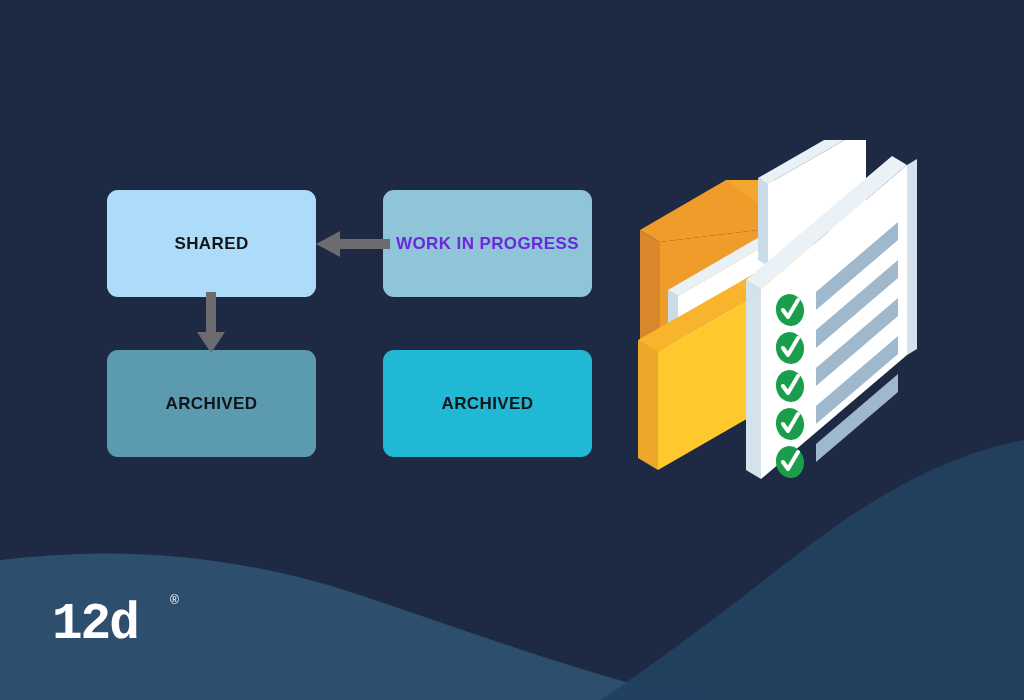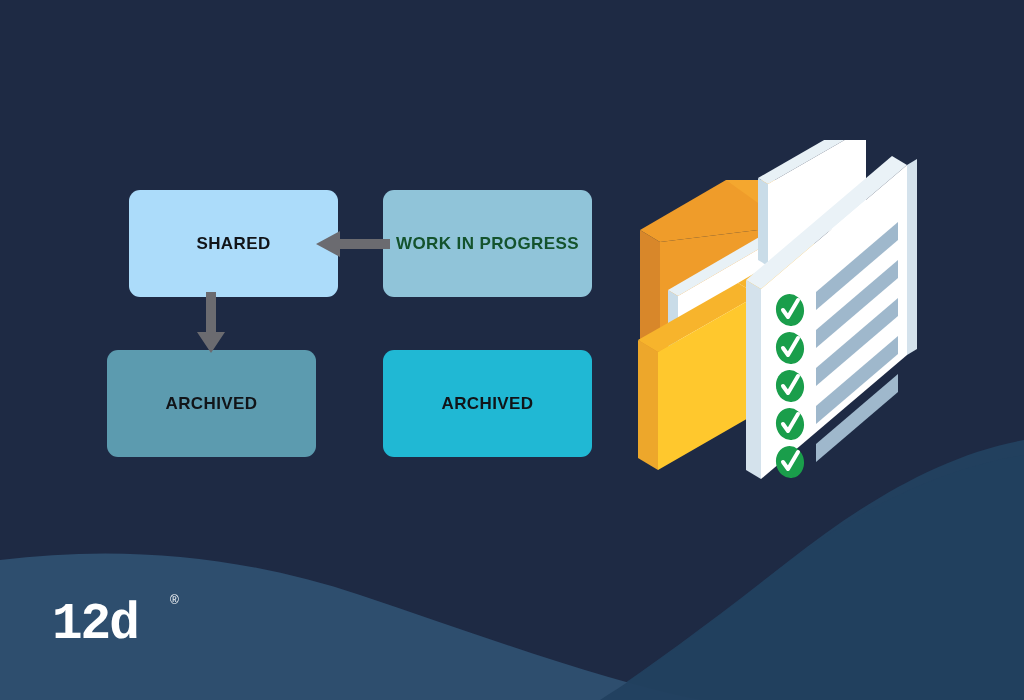--- a/index.html
+++ b/index.html
@@ -97,25 +97,25 @@
 <body>
 
 <div id="stage" style="background: rgb(30, 42, 68);">
 
   <svg class="wave-layer" viewBox="0 0 1024 700" preserveAspectRatio="none">
     <path d="M1024,440 C940,455 860,505 790,560 C720,615 660,660 600,700 L1024,700 Z" fill="#22405E"></path>
     <path d="M0,560 C120,545 240,555 360,595 C480,635 600,680 700,700 L0,700 Z" fill="#2E4E6E"></path>
     <path d="M1024,455 C930,470 840,520 765,580 C700,632 645,672 600,700 L1024,700 Z" fill="#22405E" opacity="0.92"></path>
   </svg>
 
-  <div class="flow-box" id="box-shared" style="left: 107px; top: 190px; width: 209px; height: 107px; background: rgb(172, 220, 250); color: rgb(17, 20, 24); margin-left: 22px;">
+  <div class="flow-box" id="box-shared" style="left: 107px; top: 190px; width: 209px; height: 107px; background: rgb(172, 220, 250); color: rgb(17, 20, 24);">
     <span>SHARED</span>
   </div>
 
-  <div class="flow-box" id="box-wip" style="left: 383px; top: 190px; width: 209px; height: 107px; background: rgb(144, 196, 217); color: #14532d; padding-left: 10px;">
+  <div class="flow-box" id="box-wip" style="left: 383px; top: 190px; width: 209px; height: 107px; background: rgb(144, 196, 217); color: #6d28d9; padding-left: 10px;">
     <span>WORK IN PROGRESS</span>
   </div>
 
   <div class="flow-box" id="box-published" style="left: 107px; top: 350px; width: 209px; height: 107px; background: rgb(92, 155, 175); color: rgb(17, 20, 24);">
     <span>ARCHIVED</span>
   </div>
 
   <div class="flow-box" id="box-archived" style="left: 383px; top: 350px; width: 209px; height: 107px; background: rgb(32, 184, 212); color: rgb(17, 20, 24);">
     <span>ARCHIVED</span>
   </div>

